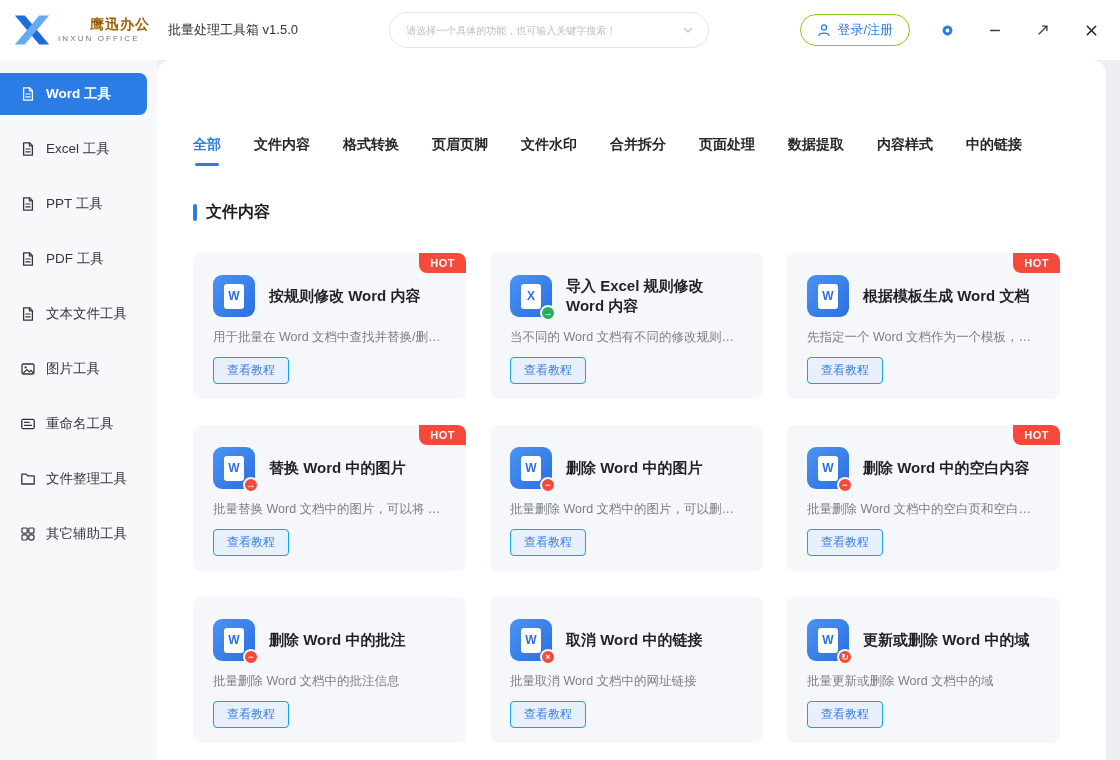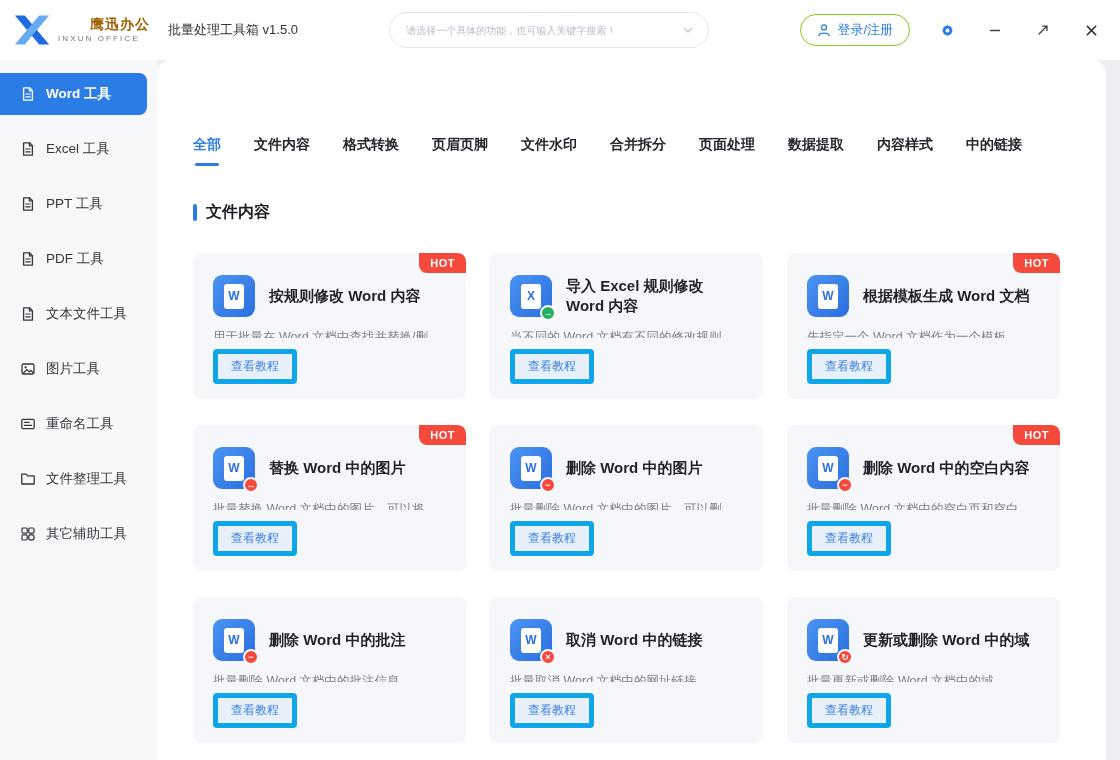--- a/index.html
+++ b/index.html
@@ -54,21 +54,21 @@
   .section-head { margin-top: 36px; display: flex; align-items: center; gap: 9px; }
   .section-bar { width: 4px; height: 17px; background: #2b7ce5; border-radius: 2px; }
   .section-title { font-size: 16px; font-weight: bold; color: #1a1d21; }
 
   
   .grid { margin-top: 30px; display: grid; grid-template-columns: repeat(3, 1fr); gap: 26px 24px; }
   .card { position: relative; background: #f6f7fa; border-radius: 8px; padding: 22px 20px 15px; height: 146px; display: flex; flex-direction: column; overflow: hidden; }
   .card-head { display: flex; align-items: center; gap: 14px; }
   .card-title { font-size: 15px; font-weight: bold; color: #1f2329; line-height: 1.35; }
   .card-desc { margin-top: 12px; font-size: 12.5px; color: #7a7f88; white-space: nowrap; overflow: hidden; text-overflow: ellipsis; }
-  .card-btn { margin-top: 11px; align-self: flex-start; font-size: 12px; color: #3a7fe0; background: #e8f0fc; border: 5px solid #0ea5e9; border-radius: 4px; padding: 4px 13px; }
+  .card-btn { margin-top: 11px; align-self: flex-start; font-size: 12px; color: #3a7fe0; background: #e8f0fc; border: 1px solid #0ea5e9; border-radius: 4px; padding: 4px 13px; }
   .hot { position: absolute; top: 0; right: 0; background: #f5493c; color: #fff; font-size: 11px; font-weight: bold; padding: 4px 11px; border-radius: 0 8px 0 8px; letter-spacing: 0.5px; }
 
   .tool-icon { width: 42px; height: 42px; min-width: 42px; border-radius: 9px; background: linear-gradient(135deg, #4a94f2, #2b6fe0); position: relative; display: flex; align-items: center; justify-content: center; }
   .tool-icon .page { width: 20px; height: 25px; background: #fff; border-radius: 3px; display: flex; align-items: center; justify-content: center; font-size: 12px; font-weight: bold; color: #2b6fe0; }
   .tool-icon .badge { position: absolute; right: -4px; bottom: -4px; width: 16px; height: 16px; border-radius: 50%; border: 2px solid #f6f7fa; color: #fff; font-size: 9px; line-height: 12px; text-align: center; font-weight: bold; }
 </style>
 </head>
 <body>
 
 <div class="app">

